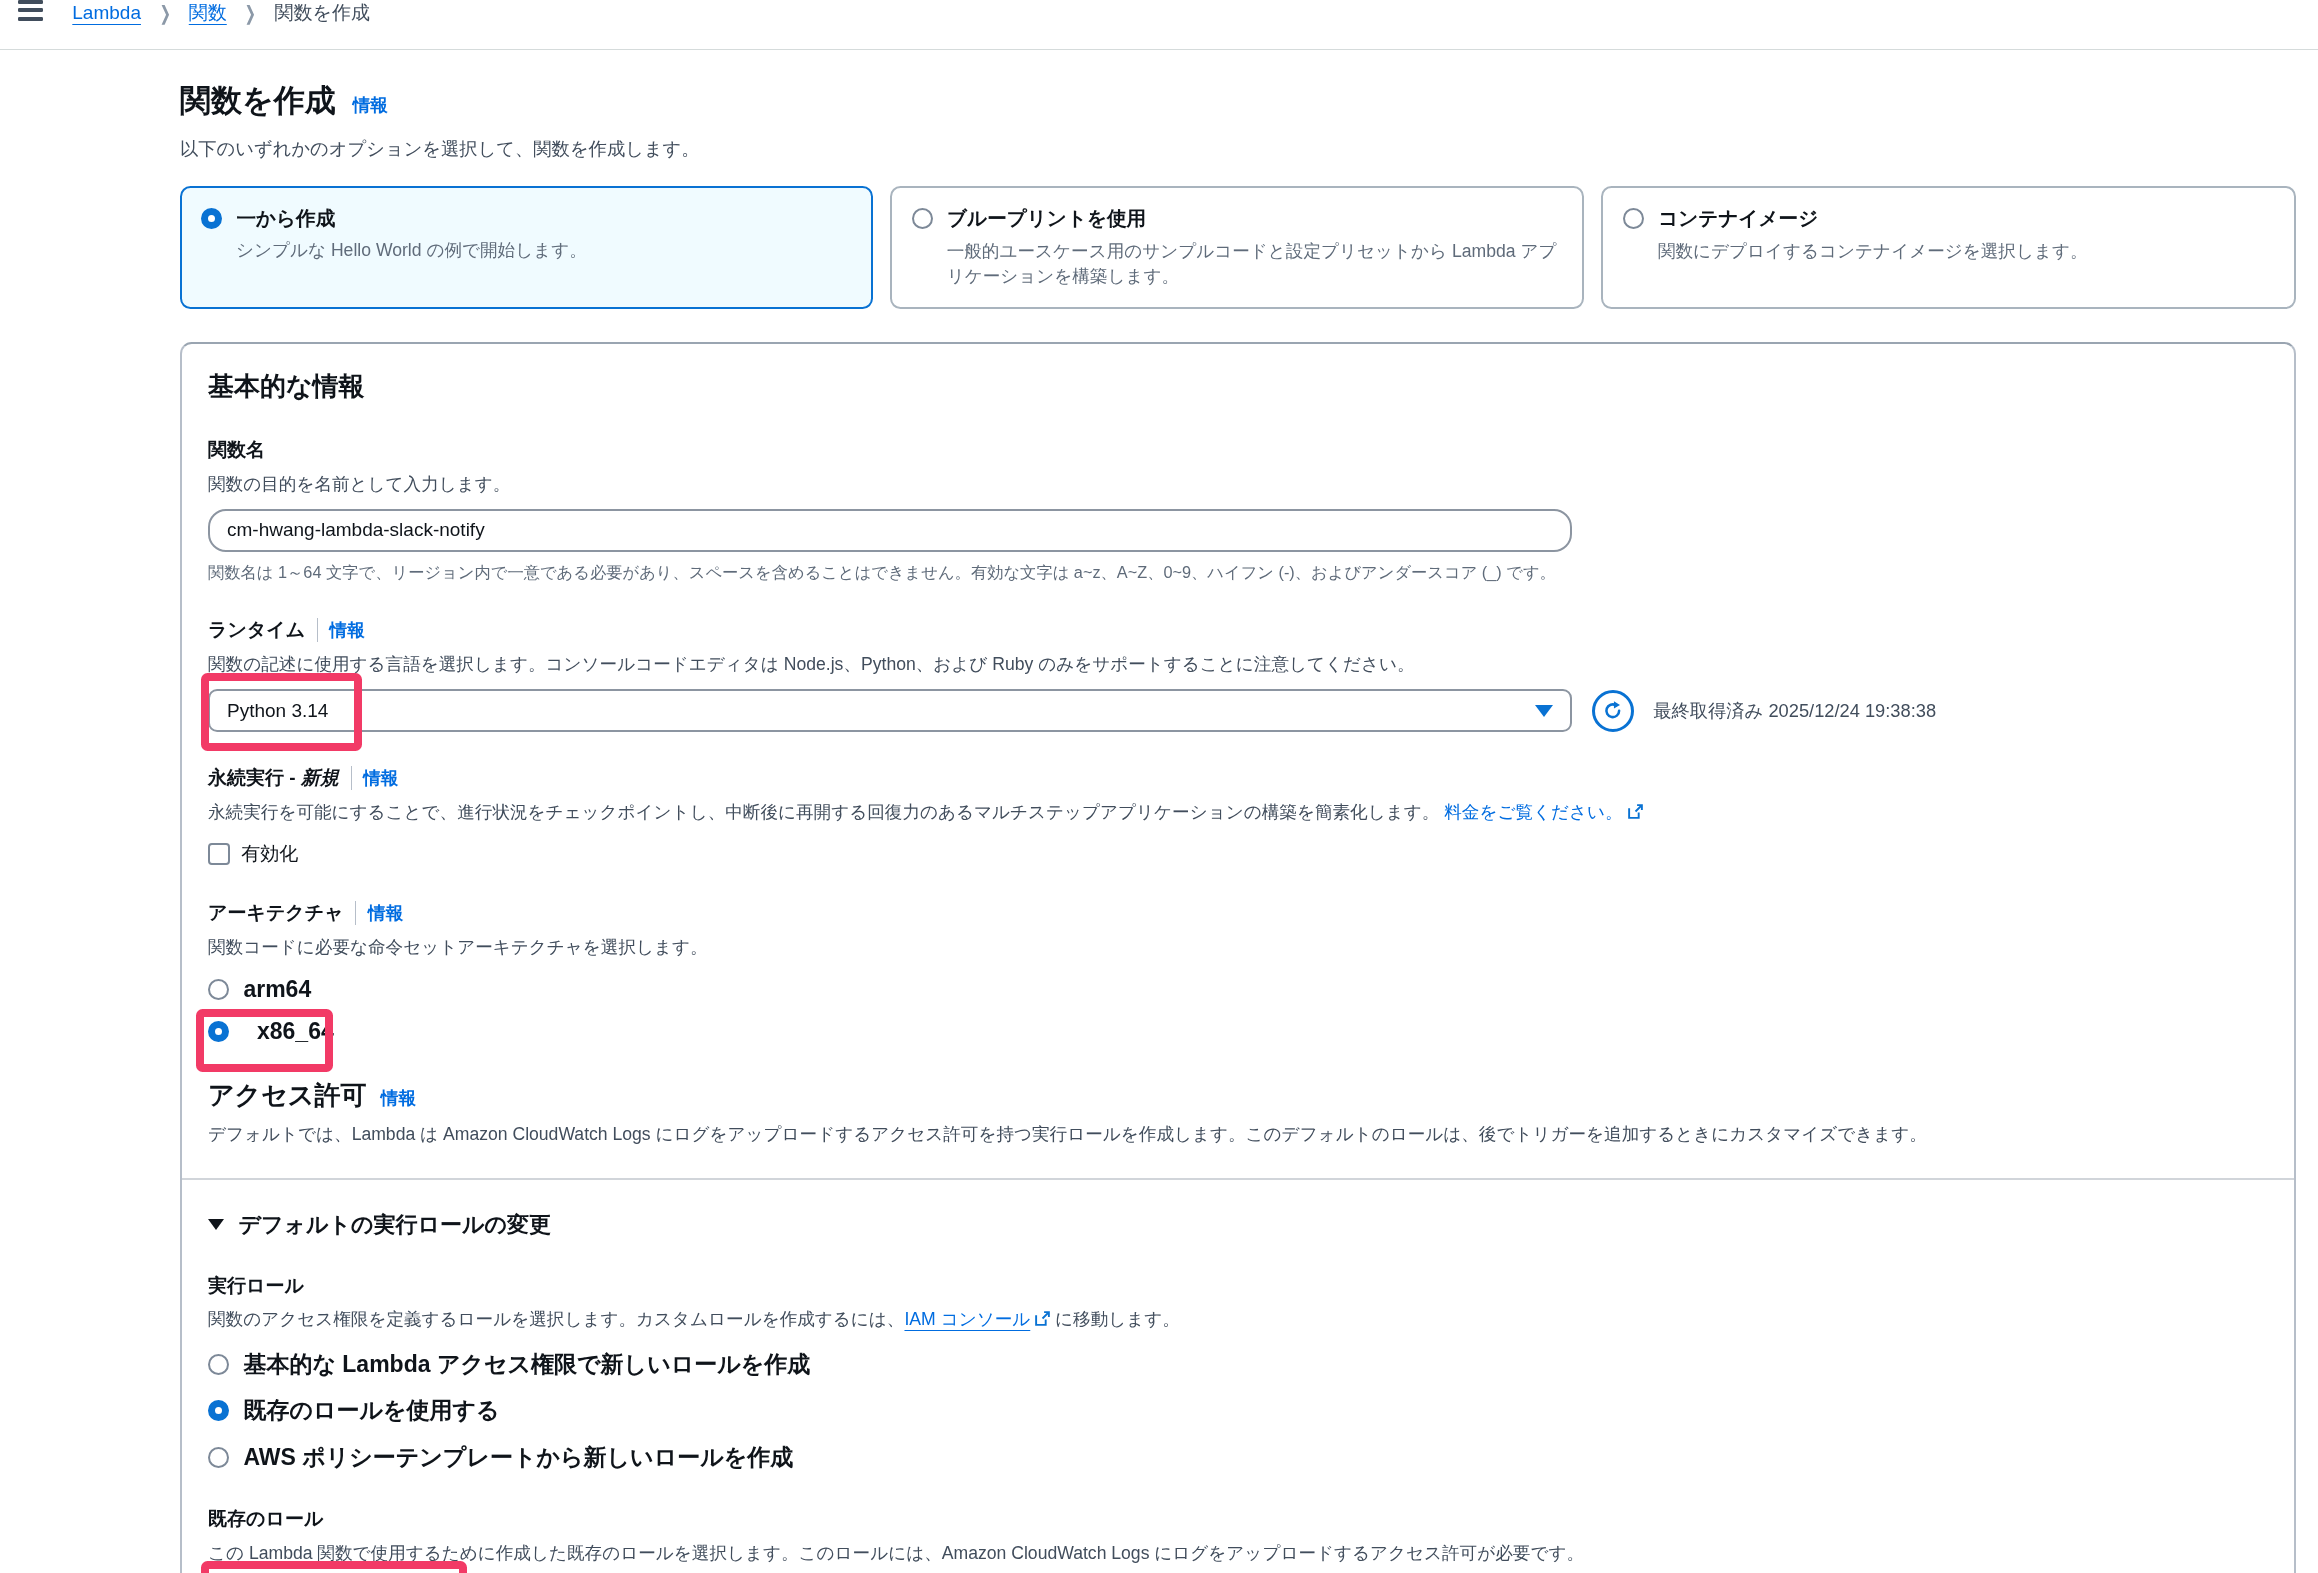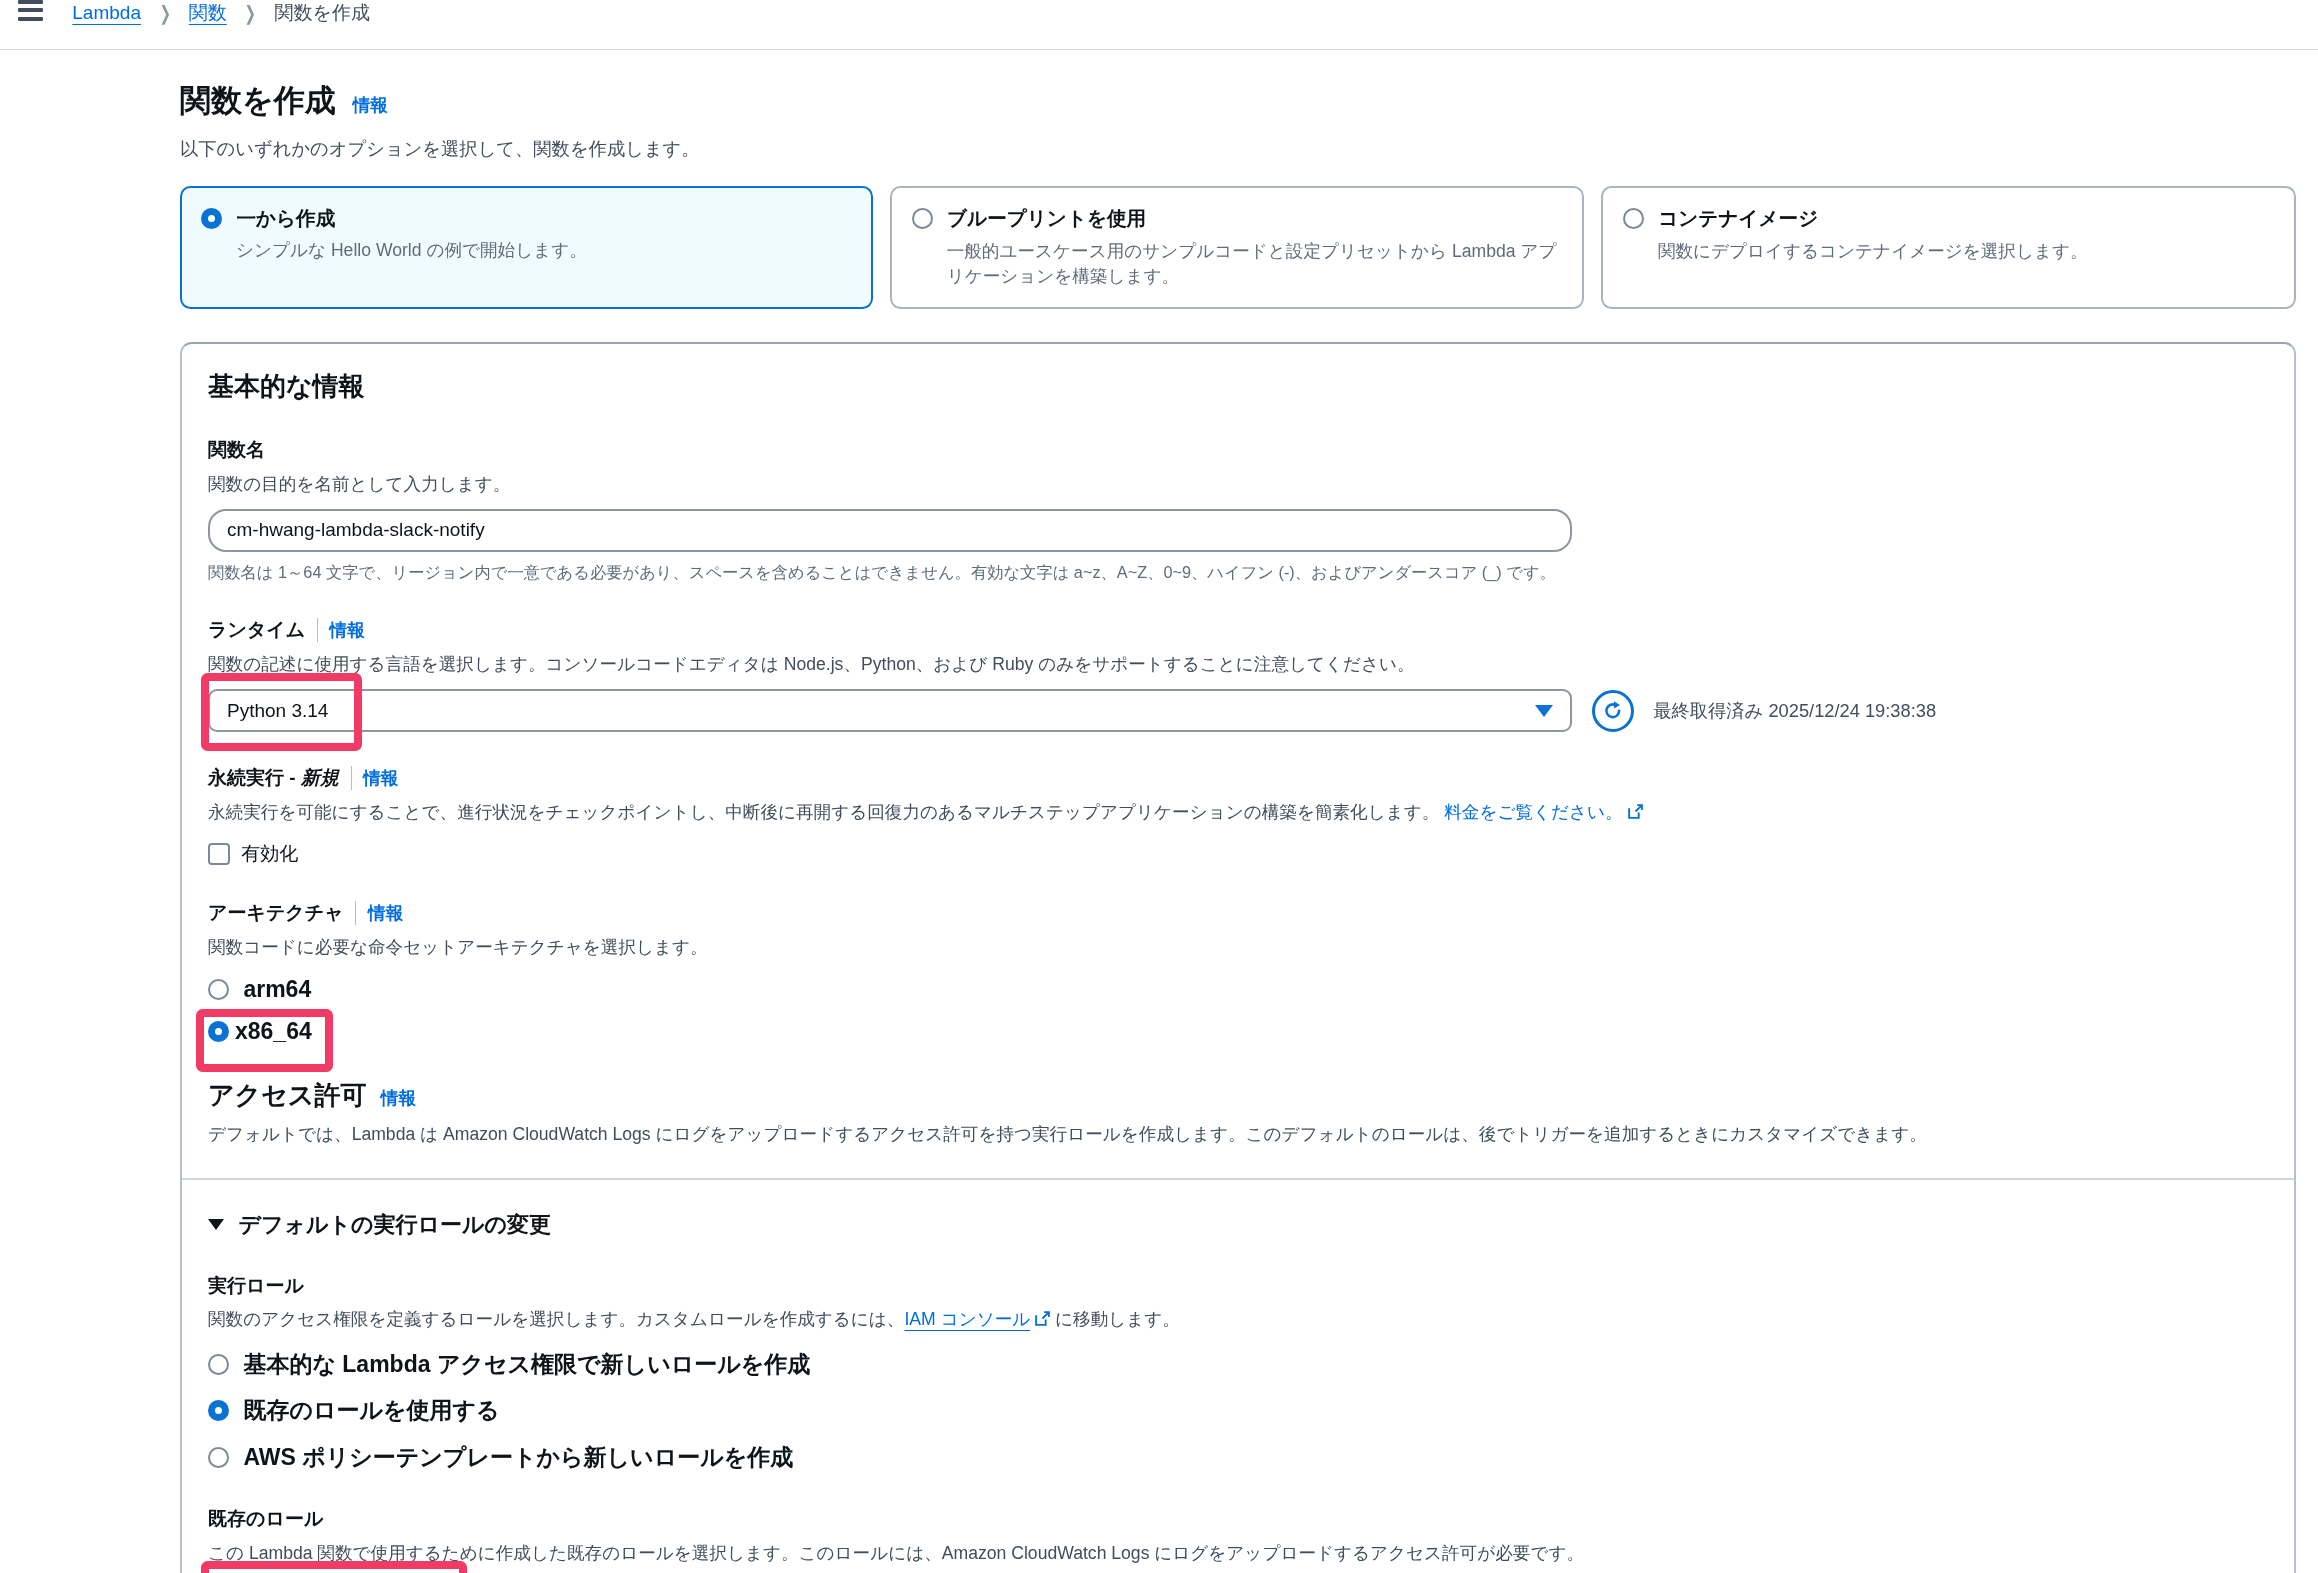--- a/index.html
+++ b/index.html
@@ -73,21 +73,21 @@
   .icon-refresh { width:42px; height:42px; min-width:42px; border-radius:50%;
                   border:3.3px solid #0972d3; background:#fff; display:flex;
                   align-items:center; justify-content:center; cursor:pointer; }
   .last-fetched { font-size:18.3px; color:#414d5c; }
 
   .checkbox-row { display:flex; align-items:center; gap:11.7px; margin-top:15.7px; font-size:19px; }
   .checkbox { width:21.5px; height:21.5px; min-width:21.5px; border:2px solid #7d8998;
               border-radius:3.9px; background:#fff; cursor:pointer; }
 
   .radio-row { display:flex; align-items:center; gap:14.4px; margin-top:15.7px; font-size:23px;font-weight:bold; }
-  .radio-wrap { position:relative; display:inline-flex; align-items:center; gap:6px; }
+  .radio-wrap { position:relative; display:inline-flex; align-items:center; gap:28px; }
 
   .inline-link { color:#006ce0; text-decoration:none; }
   .inline-link.underlined { text-decoration:underline; text-underline-offset:4.6px; }
   .ext-icon { display:inline-block; vertical-align:-2px; margin:0 3.9px; }
 
   .section-divider { border:none; border-top:2px solid #d1d5da; margin:30px -26px; }
 
   .expander-title { display:flex; align-items:center; gap:14.4px; font-size:22px;
                     font-weight:700; cursor:pointer; }
   .tri-down { width:0; height:0; border-left:8.5px solid transparent;

